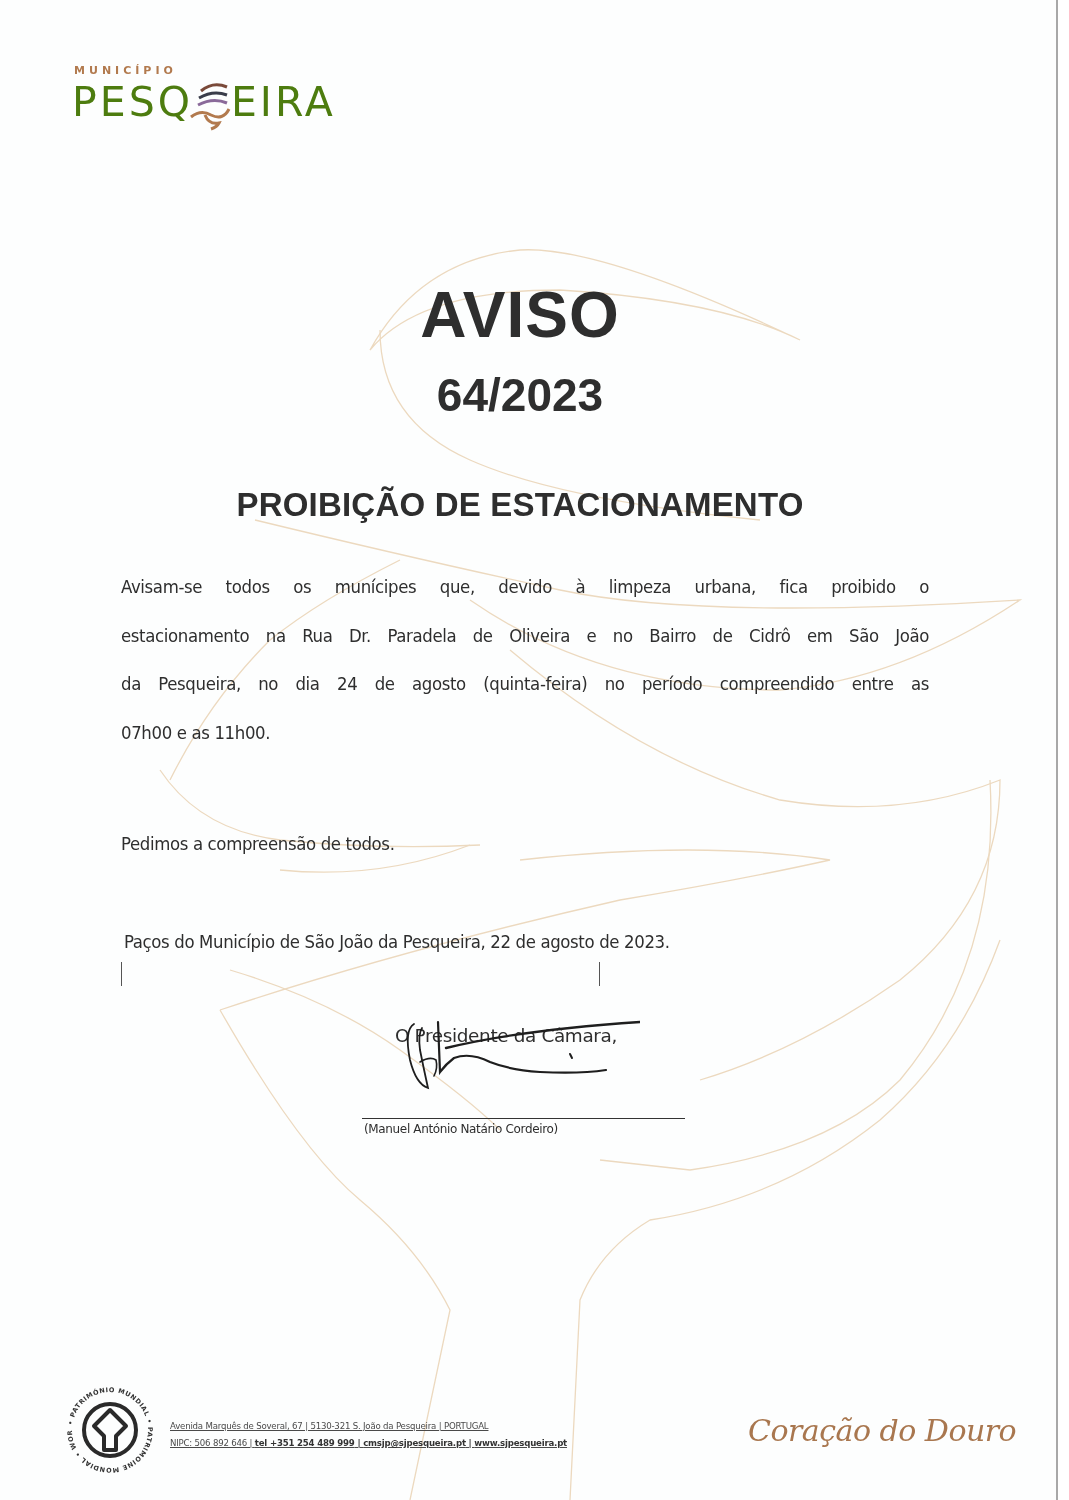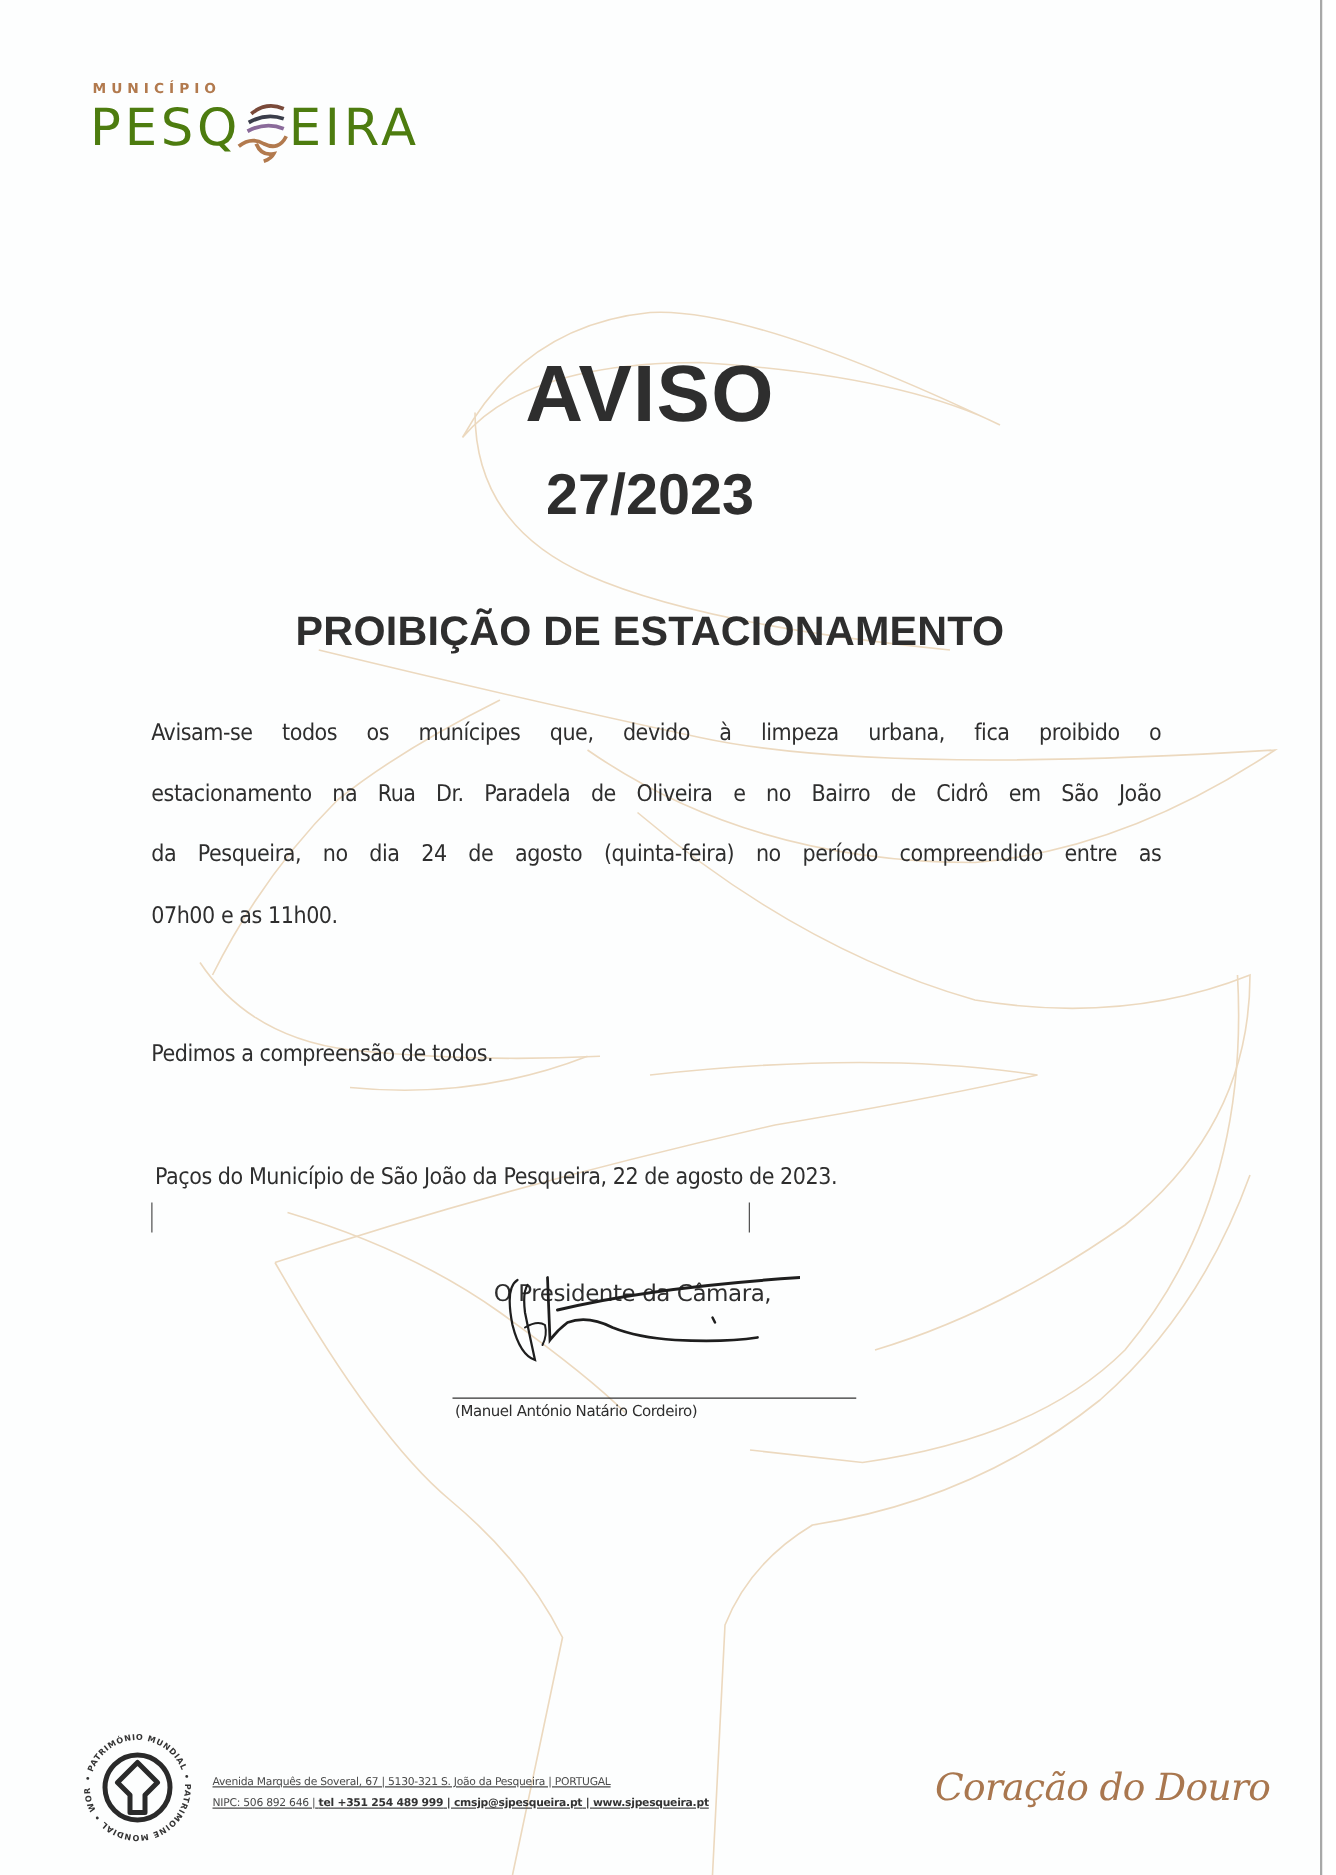--- a/index.html
+++ b/index.html
@@ -117,21 +117,21 @@
       <path d="M10 19 Q 24 11 38 16" stroke="#3a3d4a" stroke-width="3" fill="none"></path>
       <path d="M9 26 Q 24 18 38 24" stroke="#8a6a9a" stroke-width="3" fill="none"></path>
       <path d="M2 38 Q 12 30 22 36 Q 34 42 40 30" stroke="#b27a4e" stroke-width="3" fill="none"></path>
       <path d="M16 36 Q 20 46 30 44 Q 28 48 22 50" stroke="#b27a4e" stroke-width="3" fill="none"></path>
     </svg>
     <span>EIRA</span>
   </div>
 </div>
 
 <div class="title t-aviso">AVISO</div>
-<div class="title t-num">27/2023</div>
+<div class="title t-num">64/2023</div>
 <div class="title t-sub">PROIBIÇÃO DE ESTACIONAMENTO</div>
 
 <div class="body-text para1">
   <span class="line">Avisam-se todos os munícipes que, devido à limpeza urbana, fica proibido o</span>
   <span class="line">estacionamento na Rua Dr. Paradela de Oliveira e no Bairro de Cidrô em São João</span>
   <span class="line">da Pesqueira, no dia 24 de agosto (quinta-feira) no período compreendido entre as</span>
   <span class="line last">07h00 e as 11h00.</span>
 </div>
 <div class="body-text para2">Pedimos a compreensão de todos.</div>
 <div class="body-text dateline">Paços do Município de São João da Pesqueira, 22 de agosto de 2023.</div>

